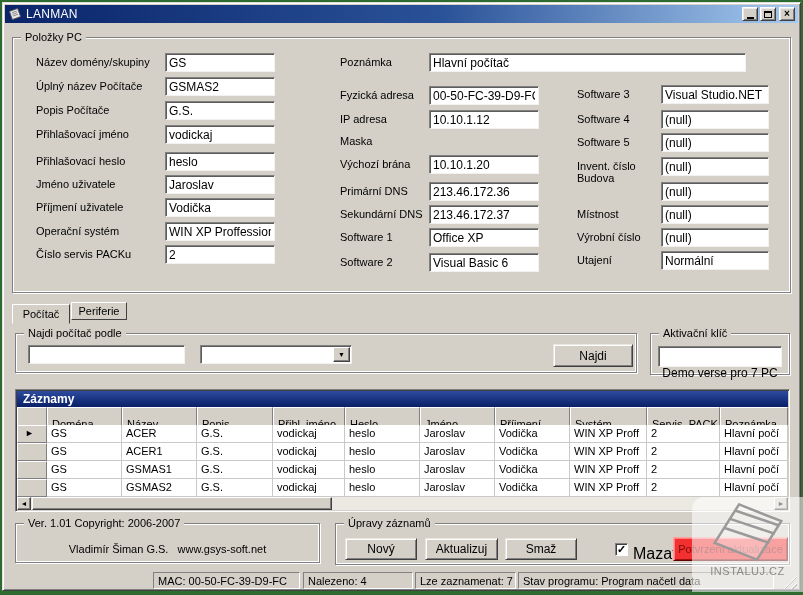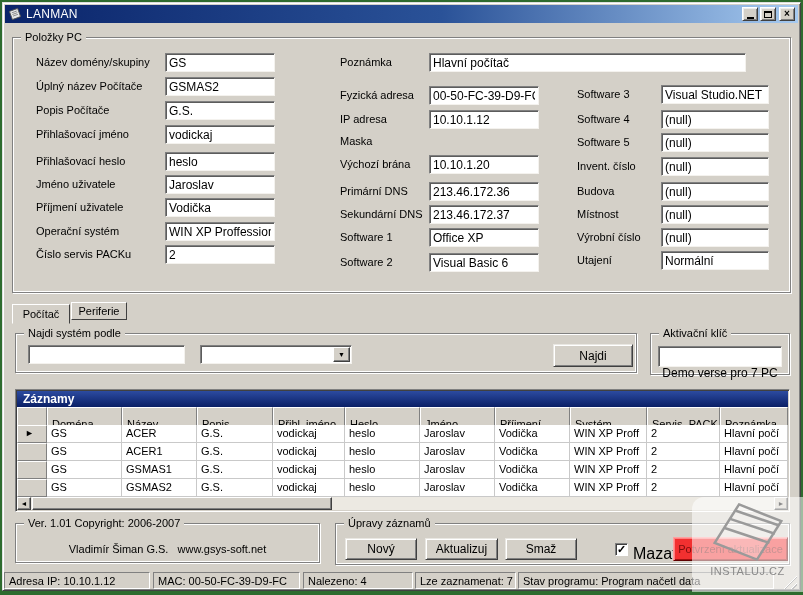--- a/index.html
+++ b/index.html
@@ -119,21 +119,21 @@
   </div>
 
   <div class="tab tab-active" style="left:12px;top:304px;width:58px;height:20px">
     <span>Počítač</span>
   </div>
   <div class="tab tab-idle" style="left:71px;top:302px;width:56px;height:18px">
     <span>Periferie</span>
   </div>
 
   <div class="group" style="left:15px;top:333px;width:622px;height:40px">
-    <span class="legend">Najdi systém podle</span>
+    <span class="legend">Najdi počítač podle</span>
   </div>
   <input class="txt" style="left: 28px; top: 345px; width: 157px; height: 19px;" value="">
   <div class="combo" style="left:200px;top:345px;width:152px;height:19px">
     <span class="combo-val"></span>
     <div class="combo-btn">
       <span>▼</span>
     </div>
   </div>
   <div class="btn" style="left:553px;top:344px;width:80px;height:23px">
     <span>Najdi</span>
@@ -233,21 +233,21 @@
     <div class="lbl" style="left: 340px; top: 256px;">Software 2</div>
     <input class="txt" value="Visual Basic 6" style="left: 429px; top: 253px; width: 110px; height: 19px;">
     <div class="lbl" style="left: 577px; top: 88px;">Software 3</div>
     <input class="txt" value="Visual Studio.NET" style="left: 661px; top: 85px; width: 108px; height: 19px;">
     <div class="lbl" style="left: 577px; top: 113px;">Software 4</div>
     <input class="txt" value="(null)" style="left: 661px; top: 110px; width: 108px; height: 19px;">
     <div class="lbl" style="left: 577px; top: 136px;">Software 5</div>
     <input class="txt" value="(null)" style="left: 661px; top: 133px; width: 108px; height: 19px;">
     <div class="lbl" style="left: 577px; top: 160px;">Invent. číslo</div>
     <input class="txt" value="(null)" style="left: 661px; top: 157px; width: 108px; height: 19px;">
-    <div class="lbl" style="left: 577px; top: 185px;">Budova</div>
+    <div class="lbl" style="left: 577px; top: 172px;">Budova</div>
     <input class="txt" value="(null)" style="left: 661px; top: 182px; width: 108px; height: 19px;">
     <div class="lbl" style="left: 577px; top: 208px;">Místnost</div>
     <input class="txt" value="(null)" style="left: 661px; top: 205px; width: 108px; height: 19px;">
     <div class="lbl" style="left: 577px; top: 231px;">Výrobní číslo</div>
     <input class="txt" value="(null)" style="left: 661px; top: 228px; width: 108px; height: 19px;">
     <div class="lbl" style="left: 577px; top: 254px;">Utajení</div>
     <input class="txt" value="Normální" style="left: 661px; top: 251px; width: 108px; height: 19px;">
     <div class="gh" style="left: 17px; top: 407px; width: 30px; height: 18px;"></div>
     <div class="gh" style="left: 47px; top: 407px; width: 75px; height: 18px;">Doména</div>
     <div class="gh" style="left: 122px; top: 407px; width: 75px; height: 18px;">Název</div>
@@ -296,18 +296,17 @@
     <div class="gc" style="left: 47px; top: 479px; width: 75px; height: 18px;">GS</div>
     <div class="gc" style="left: 122px; top: 479px; width: 75px; height: 18px;">GSMAS2</div>
     <div class="gc" style="left: 197px; top: 479px; width: 76px; height: 18px;">G.S.</div>
     <div class="gc" style="left: 273px; top: 479px; width: 72px; height: 18px;">vodickaj</div>
     <div class="gc" style="left: 345px; top: 479px; width: 75px; height: 18px;">heslo</div>
     <div class="gc" style="left: 420px; top: 479px; width: 75px; height: 18px;">Jaroslav</div>
     <div class="gc" style="left: 495px; top: 479px; width: 75px; height: 18px;">Vodička</div>
     <div class="gc" style="left: 570px; top: 479px; width: 77px; height: 18px;">WIN XP Proff</div>
     <div class="gc" style="left: 647px; top: 479px; width: 73px; height: 18px;">2</div>
     <div class="gc" style="left: 720px; top: 479px; width: 68px; height: 18px;">Hlavní počí</div>
-    <div class="sp" style="left: 4px; top: 572px; width: 146px; height: 17px;">Adresa IP: 10.10.1.12</div>
     <div class="sp" style="left: 153px; top: 572px; width: 147px; height: 17px;">MAC: 00-50-FC-39-D9-FC</div>
     <div class="sp" style="left: 303px; top: 572px; width: 110px; height: 17px;">Nalezeno: 4</div>
     <div class="sp" style="left: 415px; top: 572px; width: 101px; height: 17px;">Lze zaznamenat: 7</div>
     <div class="sp" style="left: 518px; top: 572px; width: 256px; height: 17px;">Stav programu: Program načetl data</div>
   </div>
 
 </body></html>

